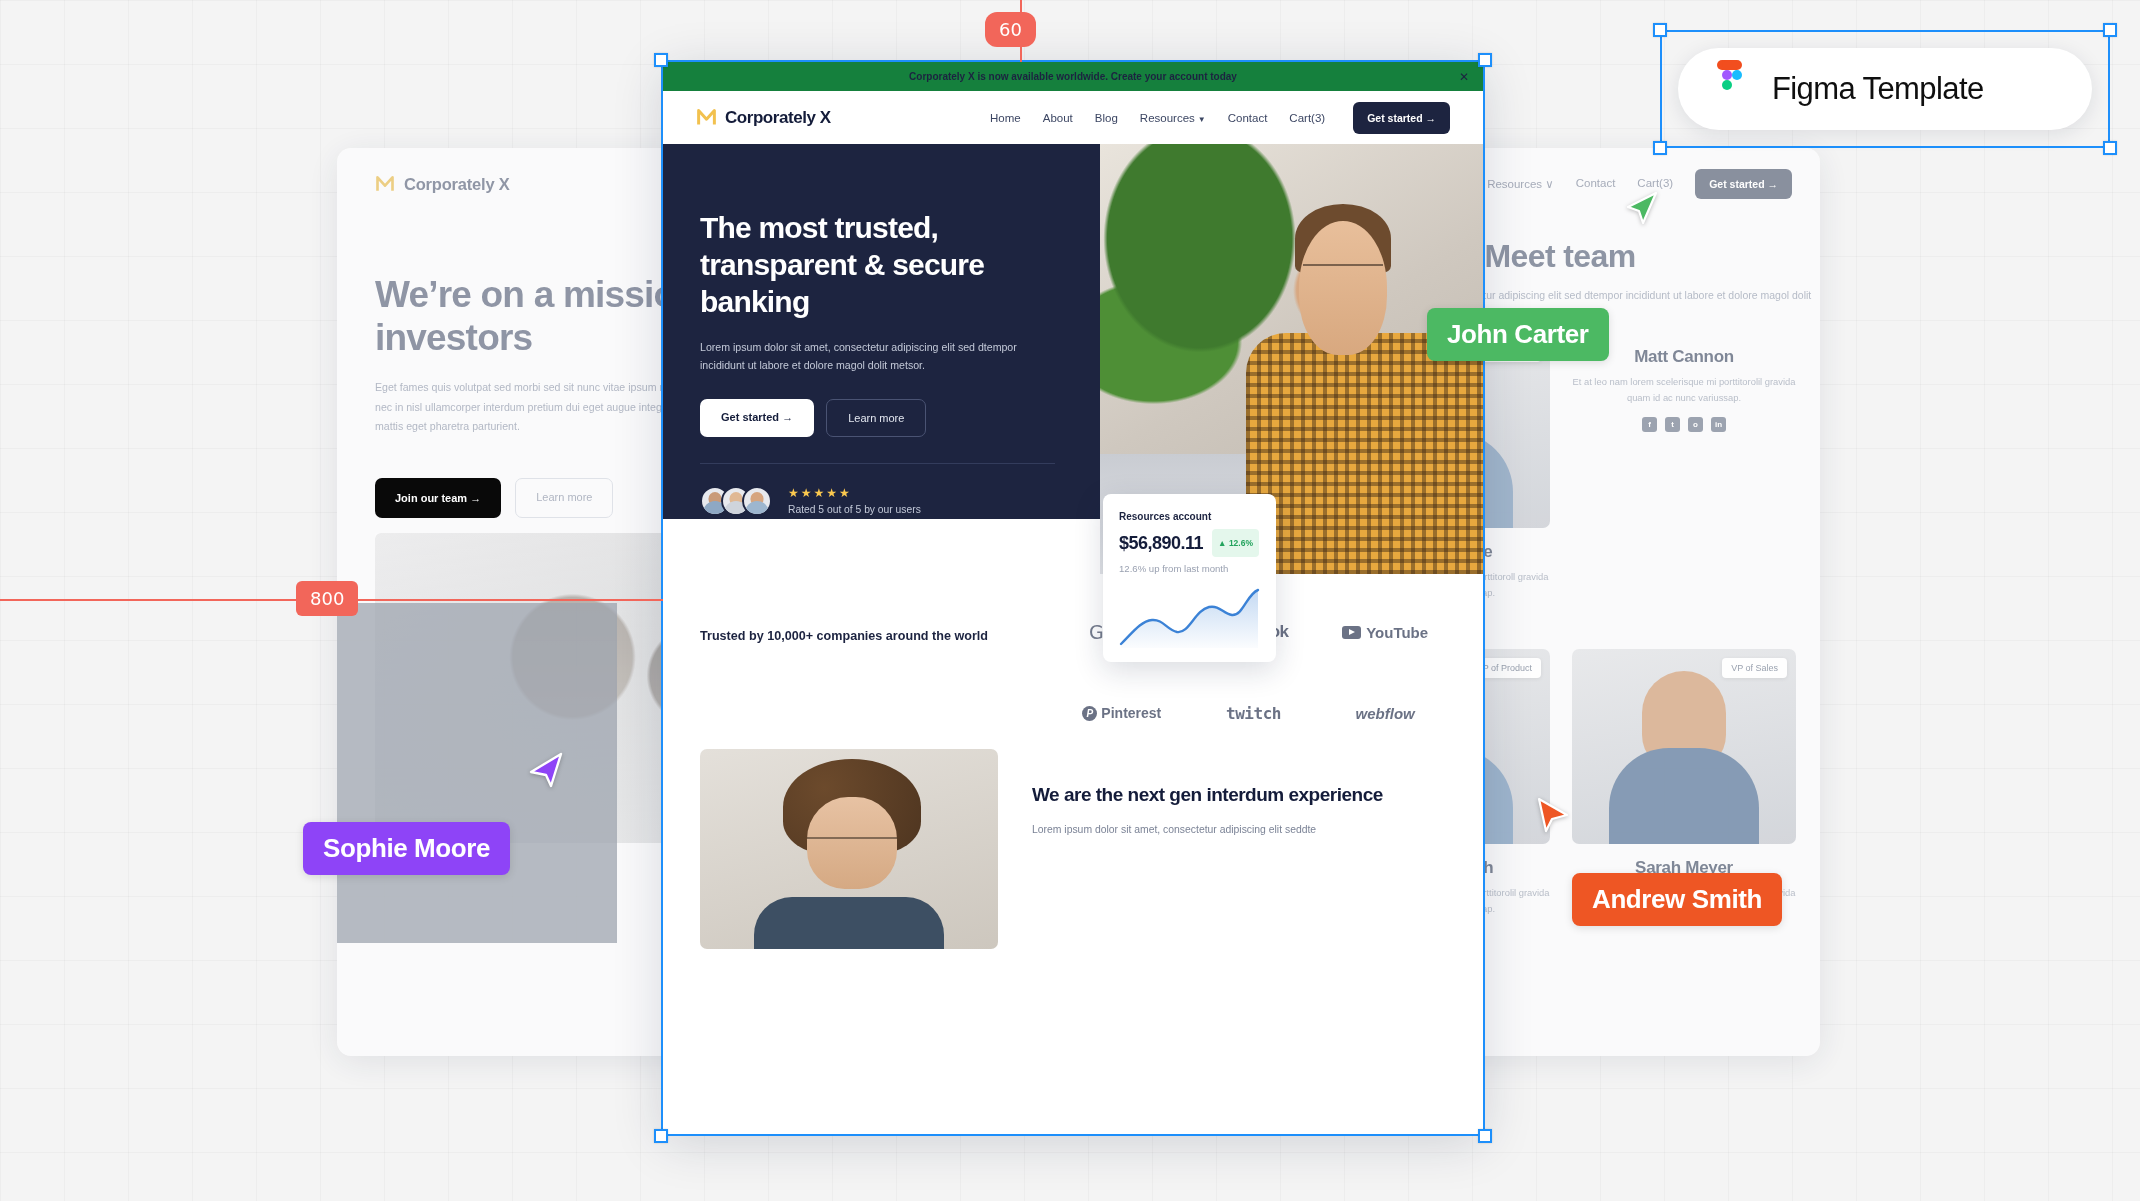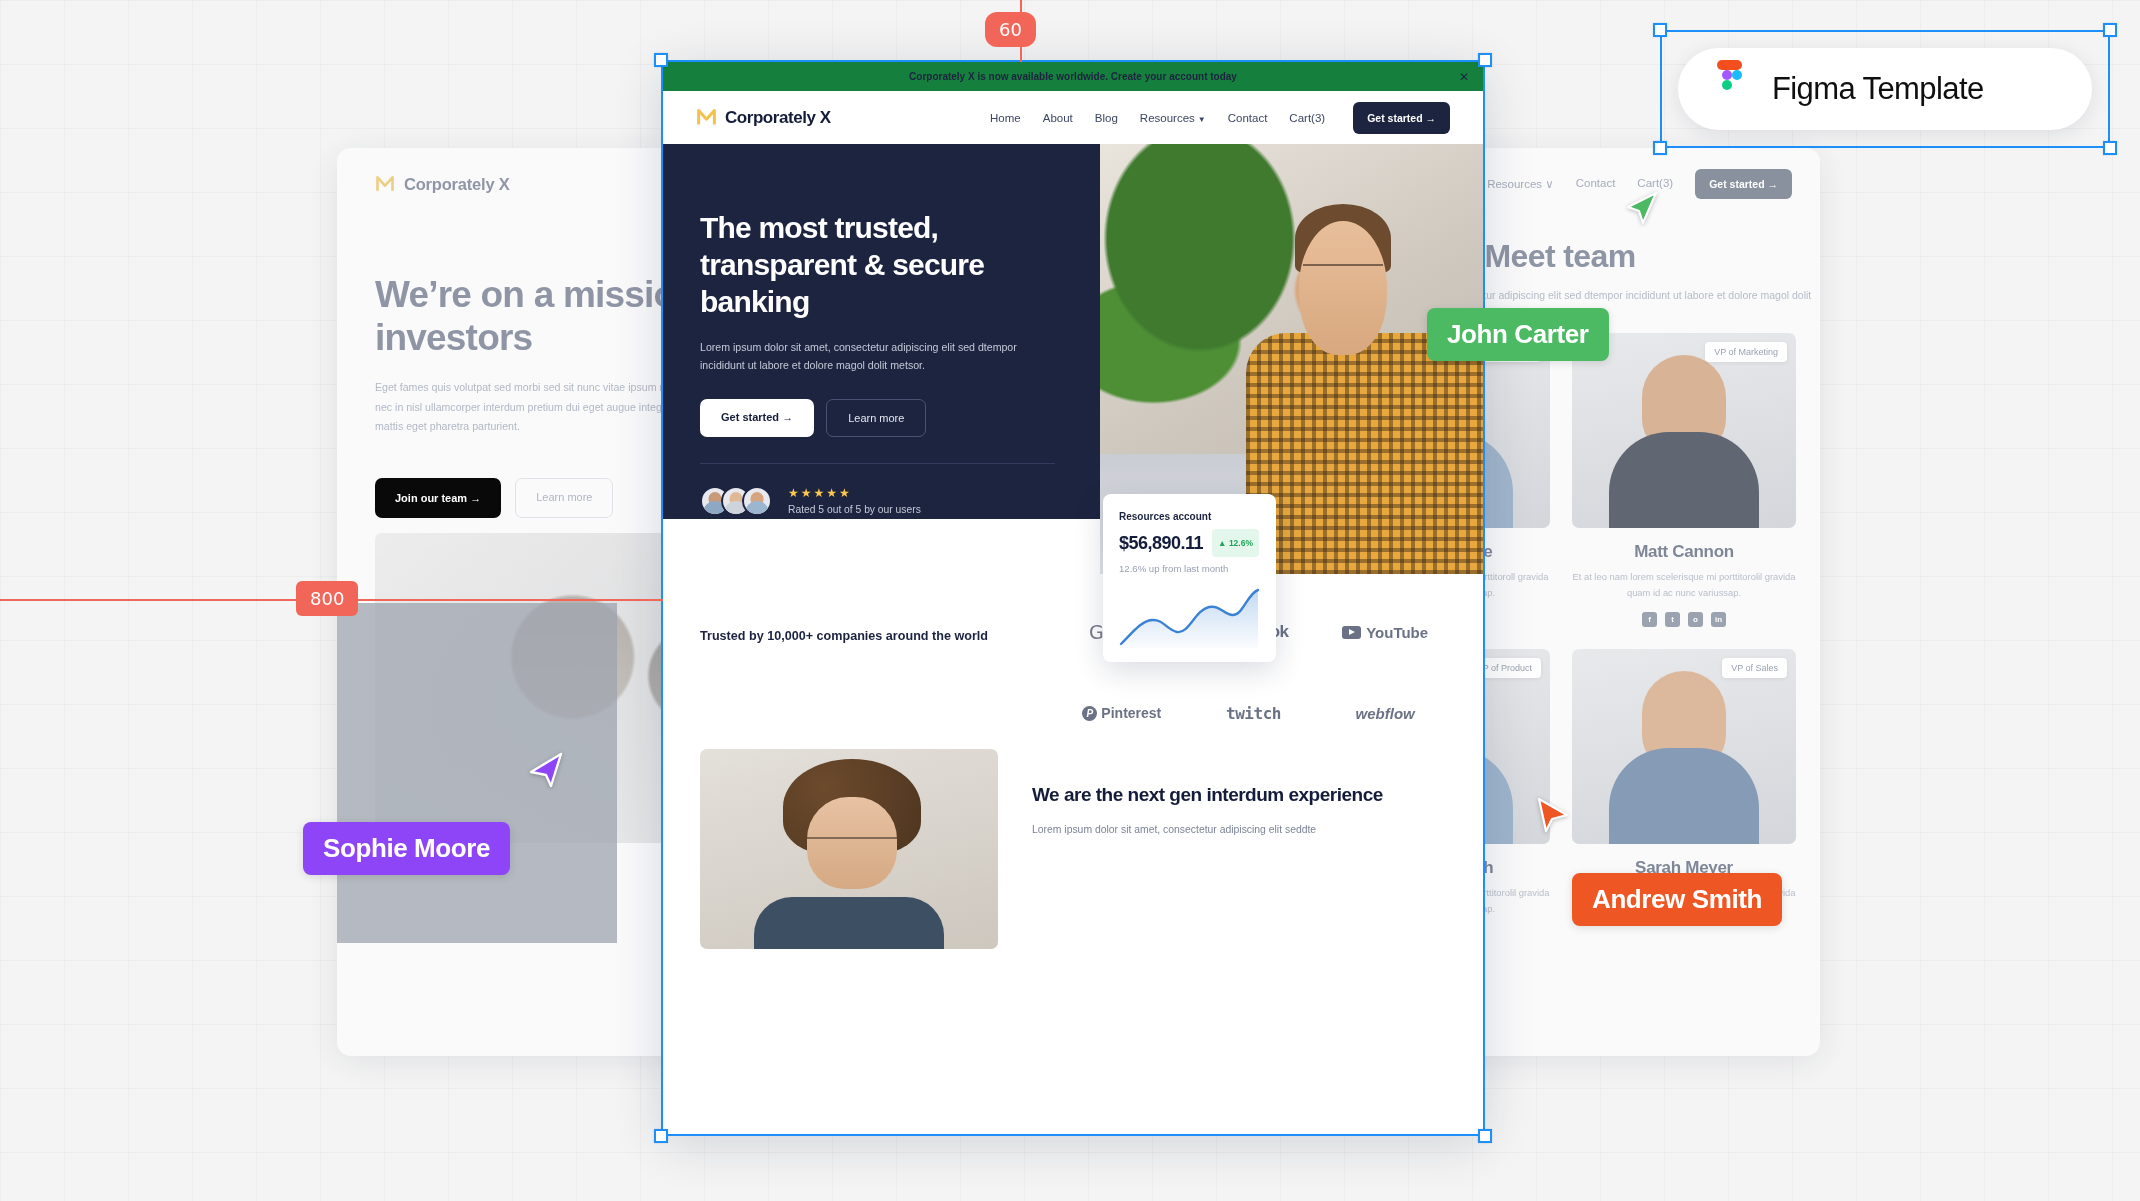--- a/index.html
+++ b/index.html
@@ -459,25 +459,20 @@
         <div class="team-bio">Et at leo nam lorem scelerisque mi porttitoroll gravida quam id ac nunc variussap.</div>
         <div class="team-social">
           <span class="soc">f</span>
           <span class="soc">t</span>
           <span class="soc">o</span>
           <span class="soc">in</span>
         </div>
       </div>
 
       <div class="team-card">
-        <div class="team-photo">
-          <div class="head" style="background:#d8b193"></div>
-          <div class="body" style="background:#5c636e"></div>
-          <div class="role-chip">VP of Marketing</div>
-        </div>
         <div class="team-name">Matt Cannon</div>
         <div class="team-bio">Et at leo nam lorem scelerisque mi porttitorolil gravida quam id ac nunc variussap.</div>
         <div class="team-social">
           <span class="soc">f</span>
           <span class="soc">t</span>
           <span class="soc">o</span>
           <span class="soc">in</span>
         </div>
       </div>
 

